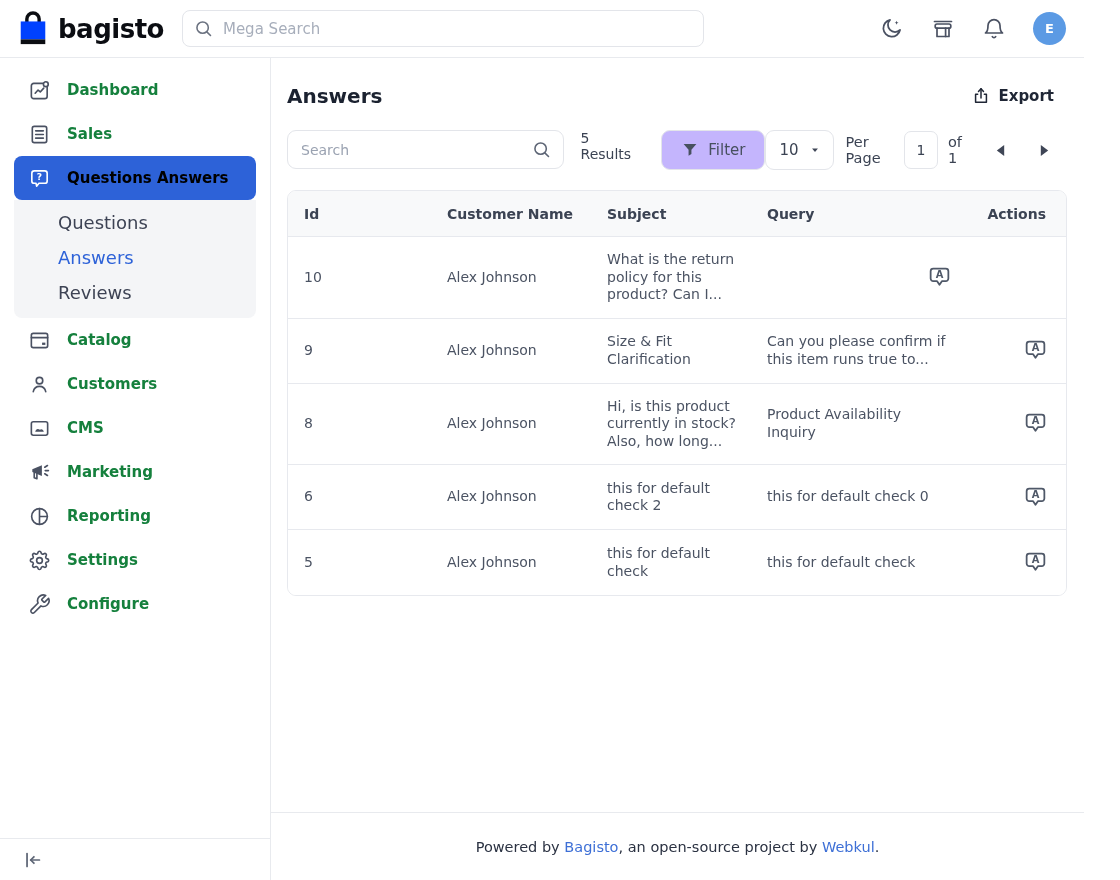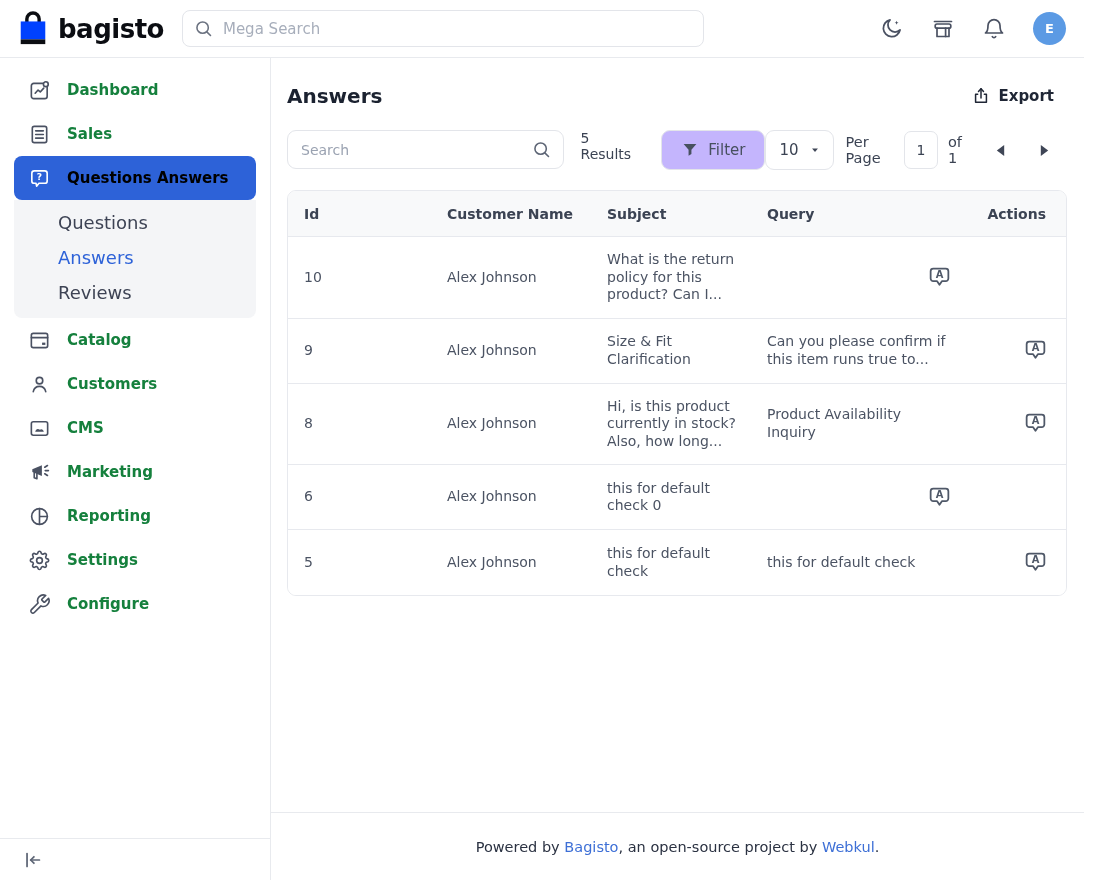--- a/index.html
+++ b/index.html
@@ -362,20 +362,21 @@
                   <svg width="25" height="25" viewBox="0 0 24 24" fill="none" stroke="currentColor" stroke-width="1.7" stroke-linecap="round" stroke-linejoin="round">
                     <path d="M6 3.5h12a2.5 2.5 0 0 1 2.5 2.5v7a2.5 2.5 0 0 1-2.5 2.5h-3.7L12 19l-2.3-3.5H6A2.5 2.5 0 0 1 3.5 13V6A2.5 2.5 0 0 1 6 3.5z"></path>
                     <text x="12" y="12.6" text-anchor="middle" font-size="9.5" font-weight="bold" fill="currentColor" stroke="none" font-family="DejaVu Sans, sans-serif">A</text>
                   </svg>
                 </span>
               </div>
             </div>
             <div class="trow">
               <div class="td td-id">6</div>
               <div class="td ">Alex Johnson</div>
+              <div class="td td-subject">this for default check 2</div>
               <div class="td td-query"><span>this for default check 0</span></div>
               <div class="td td-actions">
                 <span class="action-btn">
                   <svg width="25" height="25" viewBox="0 0 24 24" fill="none" stroke="currentColor" stroke-width="1.7" stroke-linecap="round" stroke-linejoin="round">
                     <path d="M6 3.5h12a2.5 2.5 0 0 1 2.5 2.5v7a2.5 2.5 0 0 1-2.5 2.5h-3.7L12 19l-2.3-3.5H6A2.5 2.5 0 0 1 3.5 13V6A2.5 2.5 0 0 1 6 3.5z"></path>
                     <text x="12" y="12.6" text-anchor="middle" font-size="9.5" font-weight="bold" fill="currentColor" stroke="none" font-family="DejaVu Sans, sans-serif">A</text>
                   </svg>
                 </span>
               </div>
             </div>

